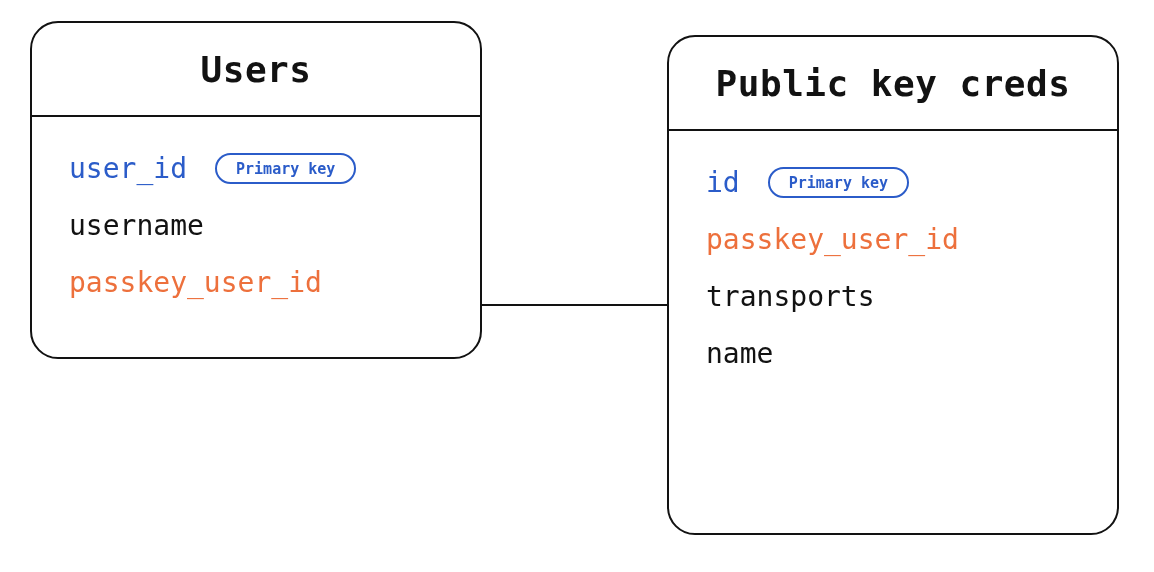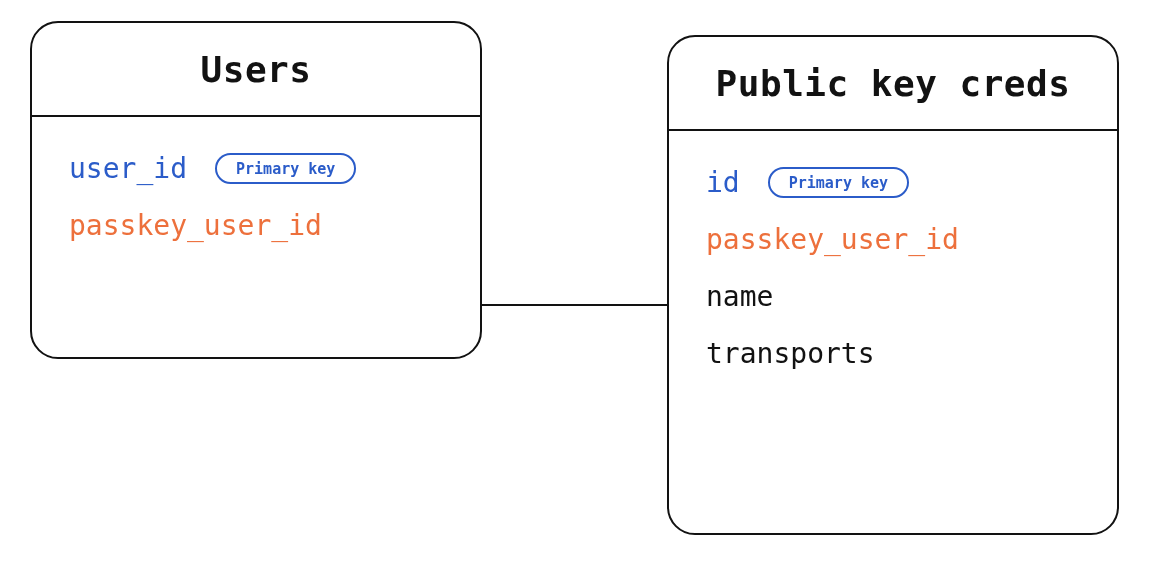--- a/index.html
+++ b/index.html
@@ -93,39 +93,42 @@
   <section class="table-box box-users">
     <header class="table-header">
       <h2 class="table-title">Users</h2>
     </header>
     <ul class="field-list">
       <li class="field-row">
         <span class="field-name c-blue">user_id</span>
         <span class="pk-badge">Primary key</span>
       </li>
       <li class="field-row">
+        <span class="field-name c-black">username</span>
+      </li>
+      <li class="field-row">
         <span class="field-name c-orange">passkey_user_id</span>
       </li>
     </ul>
   </section>
 
   <section class="table-box box-creds">
     <header class="table-header">
       <h2 class="table-title">Public key creds</h2>
     </header>
     <ul class="field-list">
       <li class="field-row">
         <span class="field-name c-blue">id</span>
         <span class="pk-badge">Primary key</span>
       </li>
       <li class="field-row">
         <span class="field-name c-orange">passkey_user_id</span>
       </li>
       <li class="field-row">
-        <span class="field-name c-black">name</span>
+        <span class="field-name c-black">transports</span>
       </li>
       <li class="field-row">
-        <span class="field-name c-black">transports</span>
+        <span class="field-name c-black">name</span>
       </li>
     </ul>
   </section>
 
 </div>
 
 </body></html>

